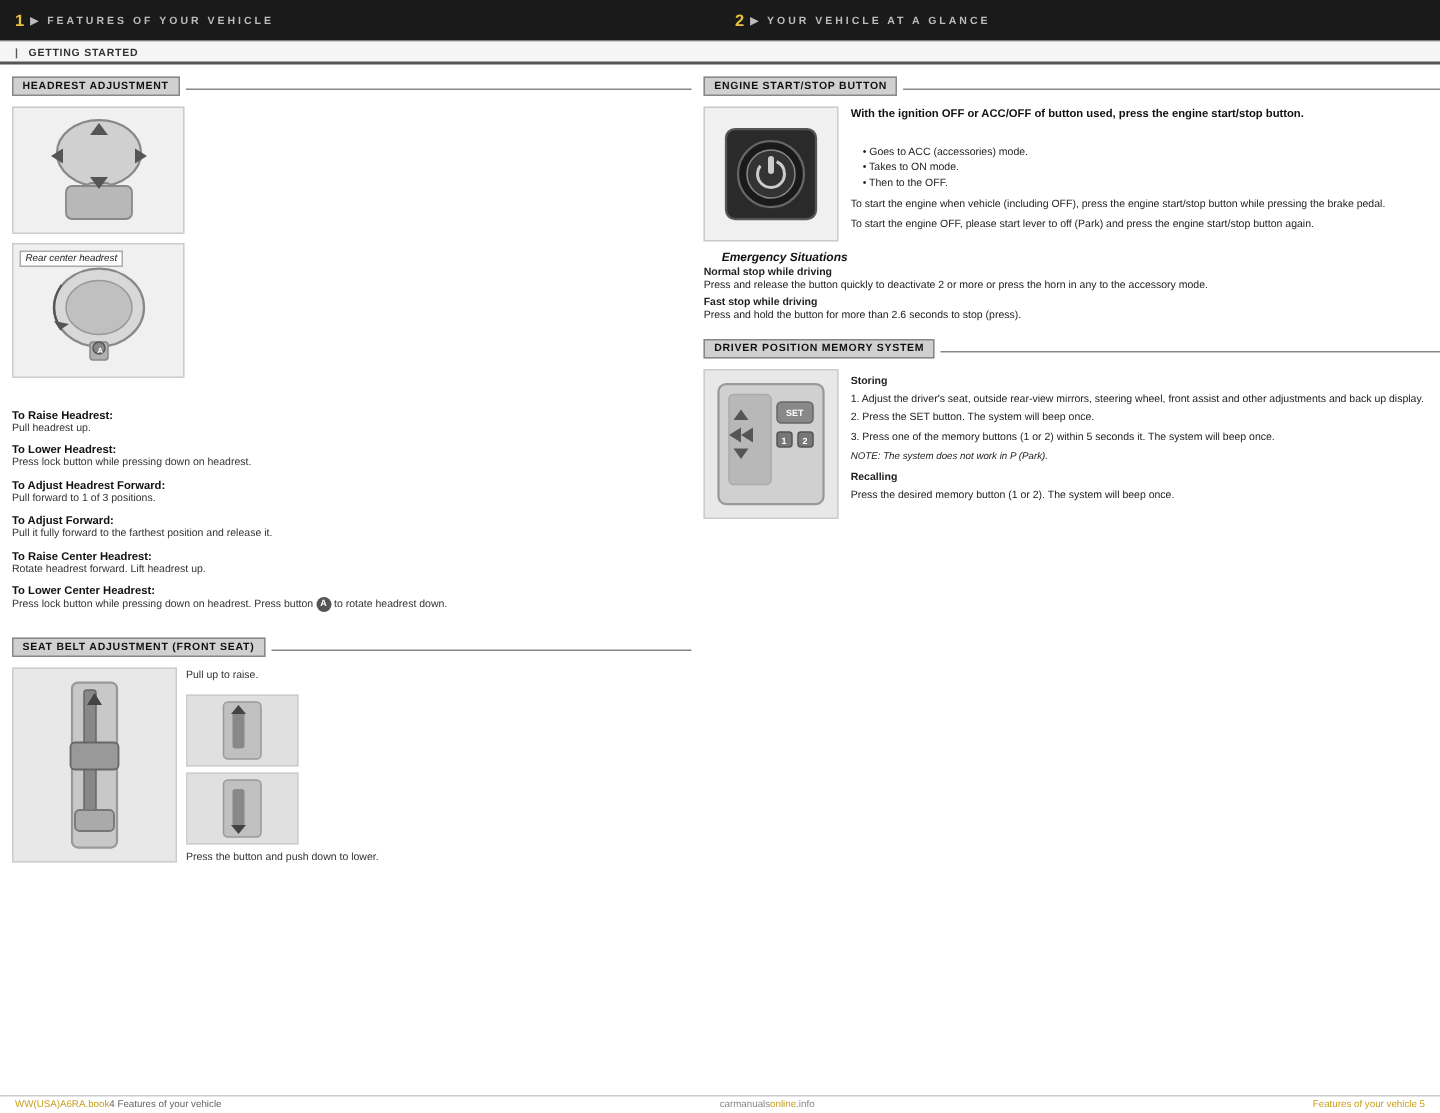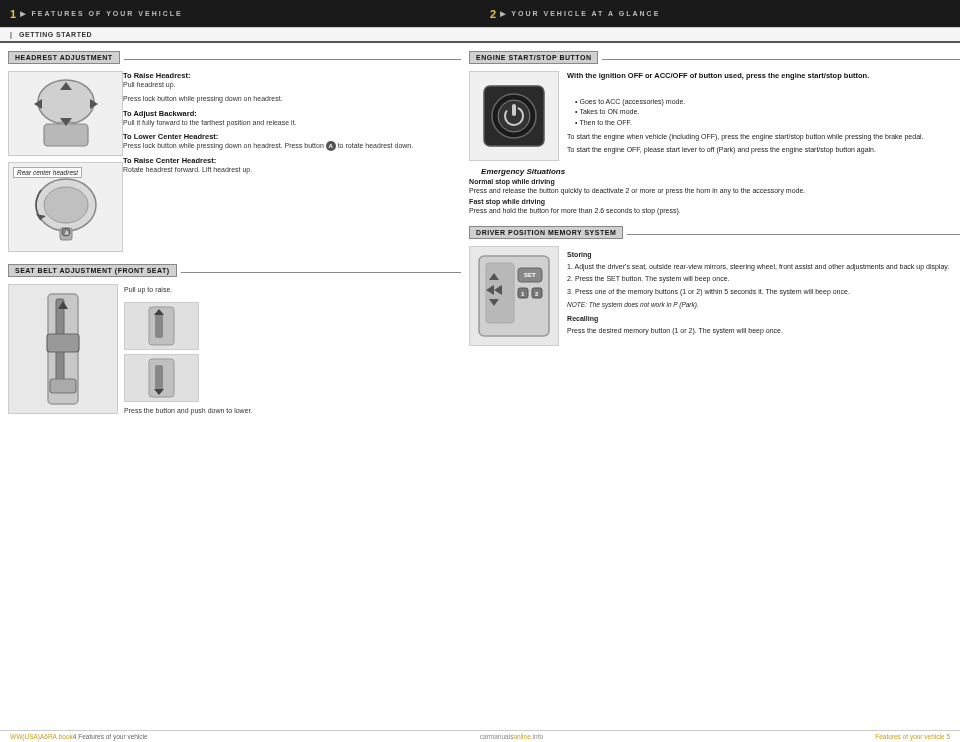--- a/index.html
+++ b/index.html
@@ -95,21 +95,22 @@
       color: #111;
     }
 
     
     .headrest-section {
       margin-bottom: 12px;
     }
 
     .headrest-content {
       display: flex;
-      gap: 0;
+      gap: 20px;
+      flex-direction: column;
     }
 
     .headrest-images {
       display: flex;
       flex-direction: column;
       gap: 6px;
       flex-shrink: 0;
     }
 
     .headrest-img-box {
@@ -407,33 +408,38 @@
             </svg>
           </div>
         </div>
 
         <div class="headrest-text-block">
           <div class="instruction-item">
             <div class="instruction-title">To Raise Headrest:</div>
             <div class="instruction-body">Pull headrest up.</div>
           </div>
           <div class="instruction-item">
+            <div class="instruction-title">To Lower Headrest:</div>
             <div class="instruction-body">Press lock button while pressing down on headrest.</div>
           </div>
           <div class="instruction-item">
-            <div class="instruction-title">To Adjust Backward:</div>
+            <div class="instruction-title">To Adjust Headrest Forward:</div>
+            <div class="instruction-body">Pull forward to 1 of 3 positions.</div>
+          </div>
+          <div class="instruction-item">
+            <div class="instruction-title">To Adjust Forward:</div>
             <div class="instruction-body">Pull it fully forward to the farthest position and release it.</div>
+          </div>
+          <div class="instruction-item">
+            <div class="instruction-title">To Raise Center Headrest:</div>
+            <div class="instruction-body">Rotate headrest forward. Lift headrest up.</div>
           </div>
           <div class="instruction-item">
             <div class="instruction-title">To Lower Center Headrest:</div>
             <div class="instruction-body">Press lock button while pressing down on headrest. Press button <span class="circle-a">A</span> to rotate headrest down.</div>
-          </div>
-          <div class="instruction-item">
-            <div class="instruction-title">To Raise Center Headrest:</div>
-            <div class="instruction-body">Rotate headrest forward. Lift headrest up.</div>
           </div>
         </div>
       </div>
     </div>
 
     <div class="seatbelt-section">
       <div style="display:flex; align-items:center; margin-bottom:3px;">
         <span class="section-title">SEAT BELT ADJUSTMENT (Front seat)</span>
         <div style="flex:1; height:1px; background:#888; margin-left:4px;"></div>
       </div>

